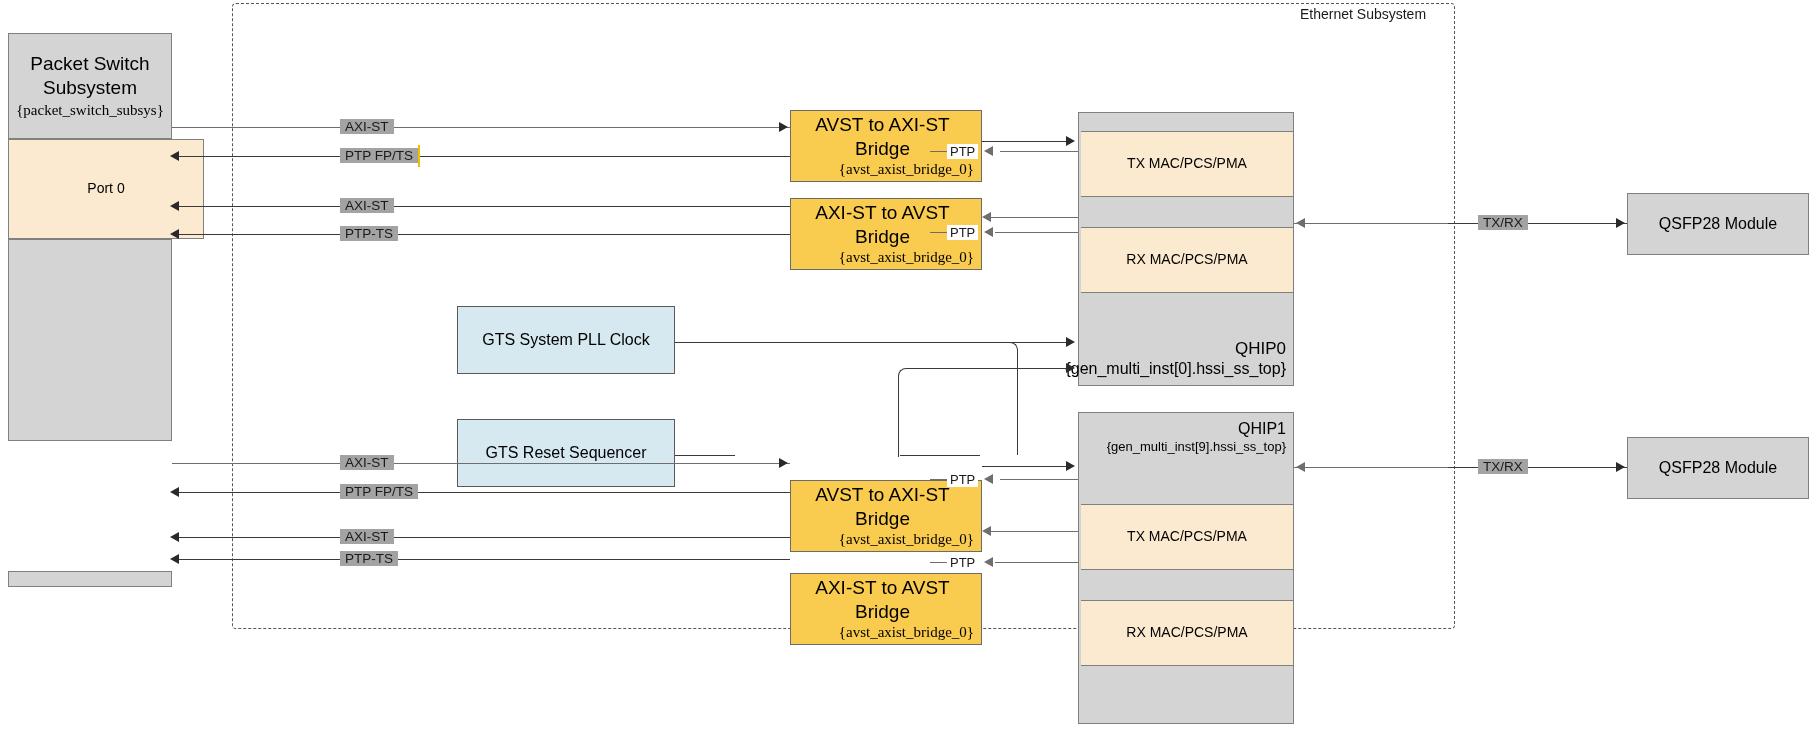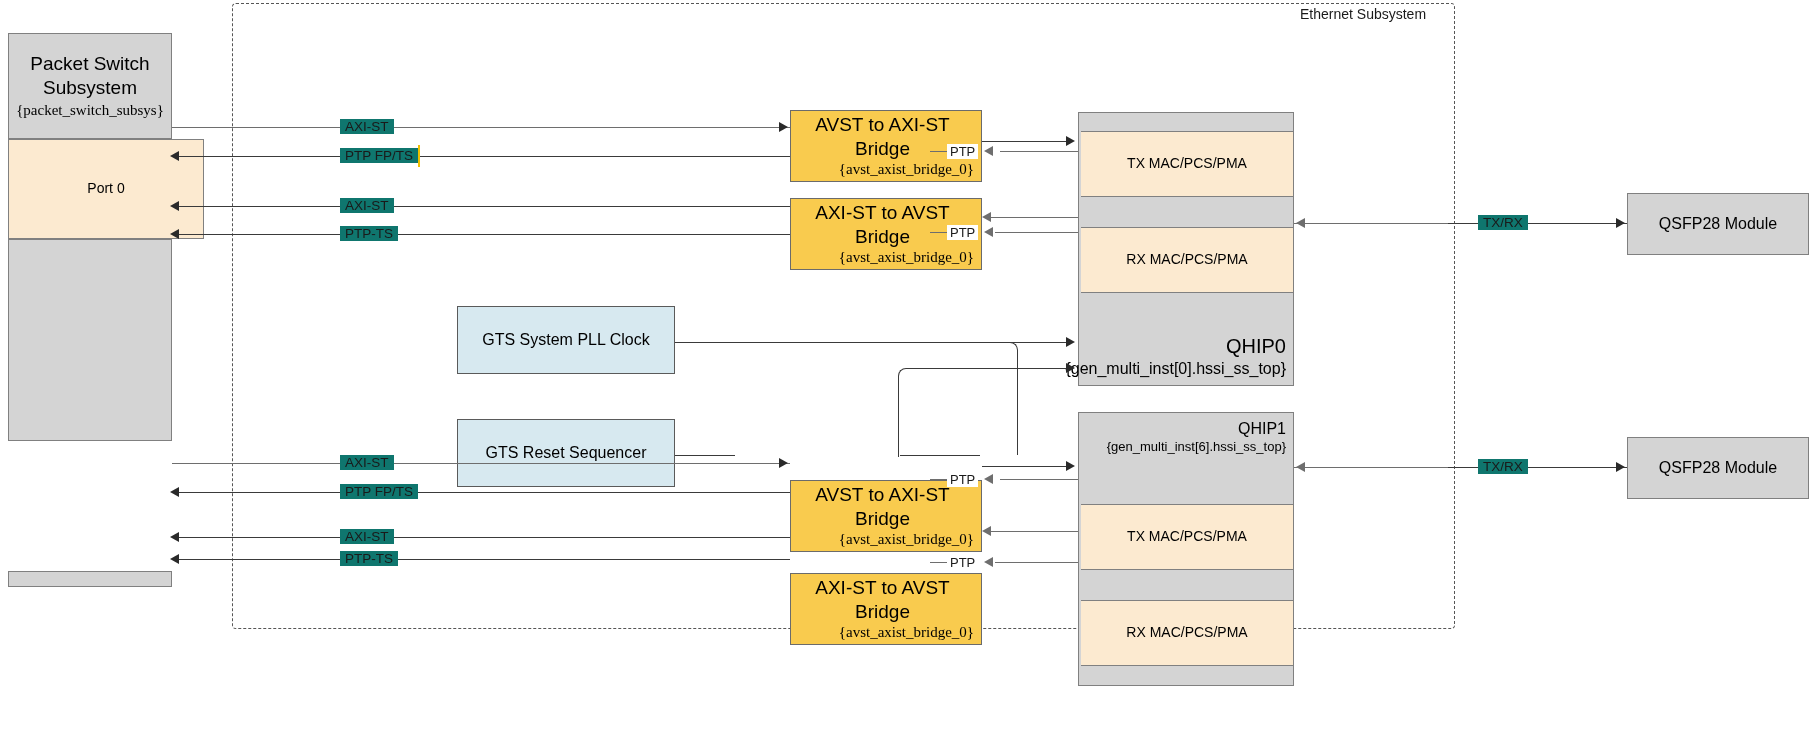--- a/index.html
+++ b/index.html
@@ -20,21 +20,21 @@
   .hline{position:absolute;height:0;border-top:1.4px solid #3a3a3a;}
   .hline.gry{border-top-color:#6e6e6e;}
   .vline{position:absolute;width:0;border-left:1.4px solid #3a3a3a;}
   .vline.ylw{border-left:2px solid #f0c000;}
 
   .arr{position:absolute;width:0;height:0;}
   .arr.r{border-top:5px solid transparent;border-bottom:5px solid transparent;border-left:9px solid #2a2a2a;}
   .arr.l{border-top:5px solid transparent;border-bottom:5px solid transparent;border-right:9px solid #2a2a2a;}
   .arr.lg{border-top:5px solid transparent;border-bottom:5px solid transparent;border-right:9px solid #6e6e6e;}
 
-  .sig{position:absolute;font-size:13.5px;color:#1a1a1a;background:#0f766e;padding:0 5px;white-space:nowrap;}
+  .sig{position:absolute;font-size:13.5px;color:#1a1a1a;background:#a3a3a3;padding:0 5px;white-space:nowrap;}
   .ptp{position:absolute;font-size:13px;color:#1a1a1a;background:#fff;padding:0 3px;white-space:nowrap;}
 
   .bx-title{font-size:19px;}
   .bx-sub{font-size:15px;font-family:Liberation Serif, serif;}
   .two-line{display:block;}
   .br-stack{display:flex;flex-direction:column;align-items:flex-end;justify-content:center;width:100%;padding-right:7px;box-sizing:border-box;}
   .corner{position:absolute;box-sizing:border-box;border:1.4px solid #3a3a3a;background:transparent;}
 </style>
 </head>
 <body>
@@ -96,29 +96,29 @@
   </div>
 
   <div class="box gray" style="left:1078px;top:112px;width:216px;height:274px;display:block;">
     <div class="box cream" style="left:2px;top:18px;width:212px;height:66px;font-size:14px;border-left:none;border-right:none;">
       <span>TX MAC/PCS/PMA</span>
     </div>
     <div class="box cream" style="left:2px;top:114px;width:212px;height:66px;font-size:14px;border-left:none;border-right:none;">
       <span>RX MAC/PCS/PMA</span>
     </div>
     <div style="position:absolute;right:7px;bottom:6px;text-align:right;">
-      <div style="font-size:20px;">QHIP0</div>
+      <div style="font-size:17px;">QHIP0</div>
       <div style="font-size:16px;">{gen_multi_inst[0].hssi_ss_top}</div>
     </div>
   </div>
 
-  <div class="box gray" style="left:1078px;top:412px;width:216px;height:274px;display:block;">
+  <div class="box gray" style="left:1078px;top:412px;width:216px;height:312px;display:block;">
     <div style="position:absolute;right:7px;top:6px;text-align:right;">
       <div style="font-size:16px;">QHIP1</div>
-      <div style="font-size:13px;">{gen_multi_inst[6].hssi_ss_top}</div>
+      <div style="font-size:13px;">{gen_multi_inst[9].hssi_ss_top}</div>
     </div>
     <div class="box cream" style="left:2px;top:91px;width:212px;height:66px;font-size:14px;border-left:none;border-right:none;">
       <span>TX MAC/PCS/PMA</span>
     </div>
     <div class="box cream" style="left:2px;top:187px;width:212px;height:66px;font-size:14px;border-left:none;border-right:none;">
       <span>RX MAC/PCS/PMA</span>
     </div>
   </div>
 
   <div class="box gray" style="left:1627px;top:193px;width:182px;height:62px;font-size:16px;">

